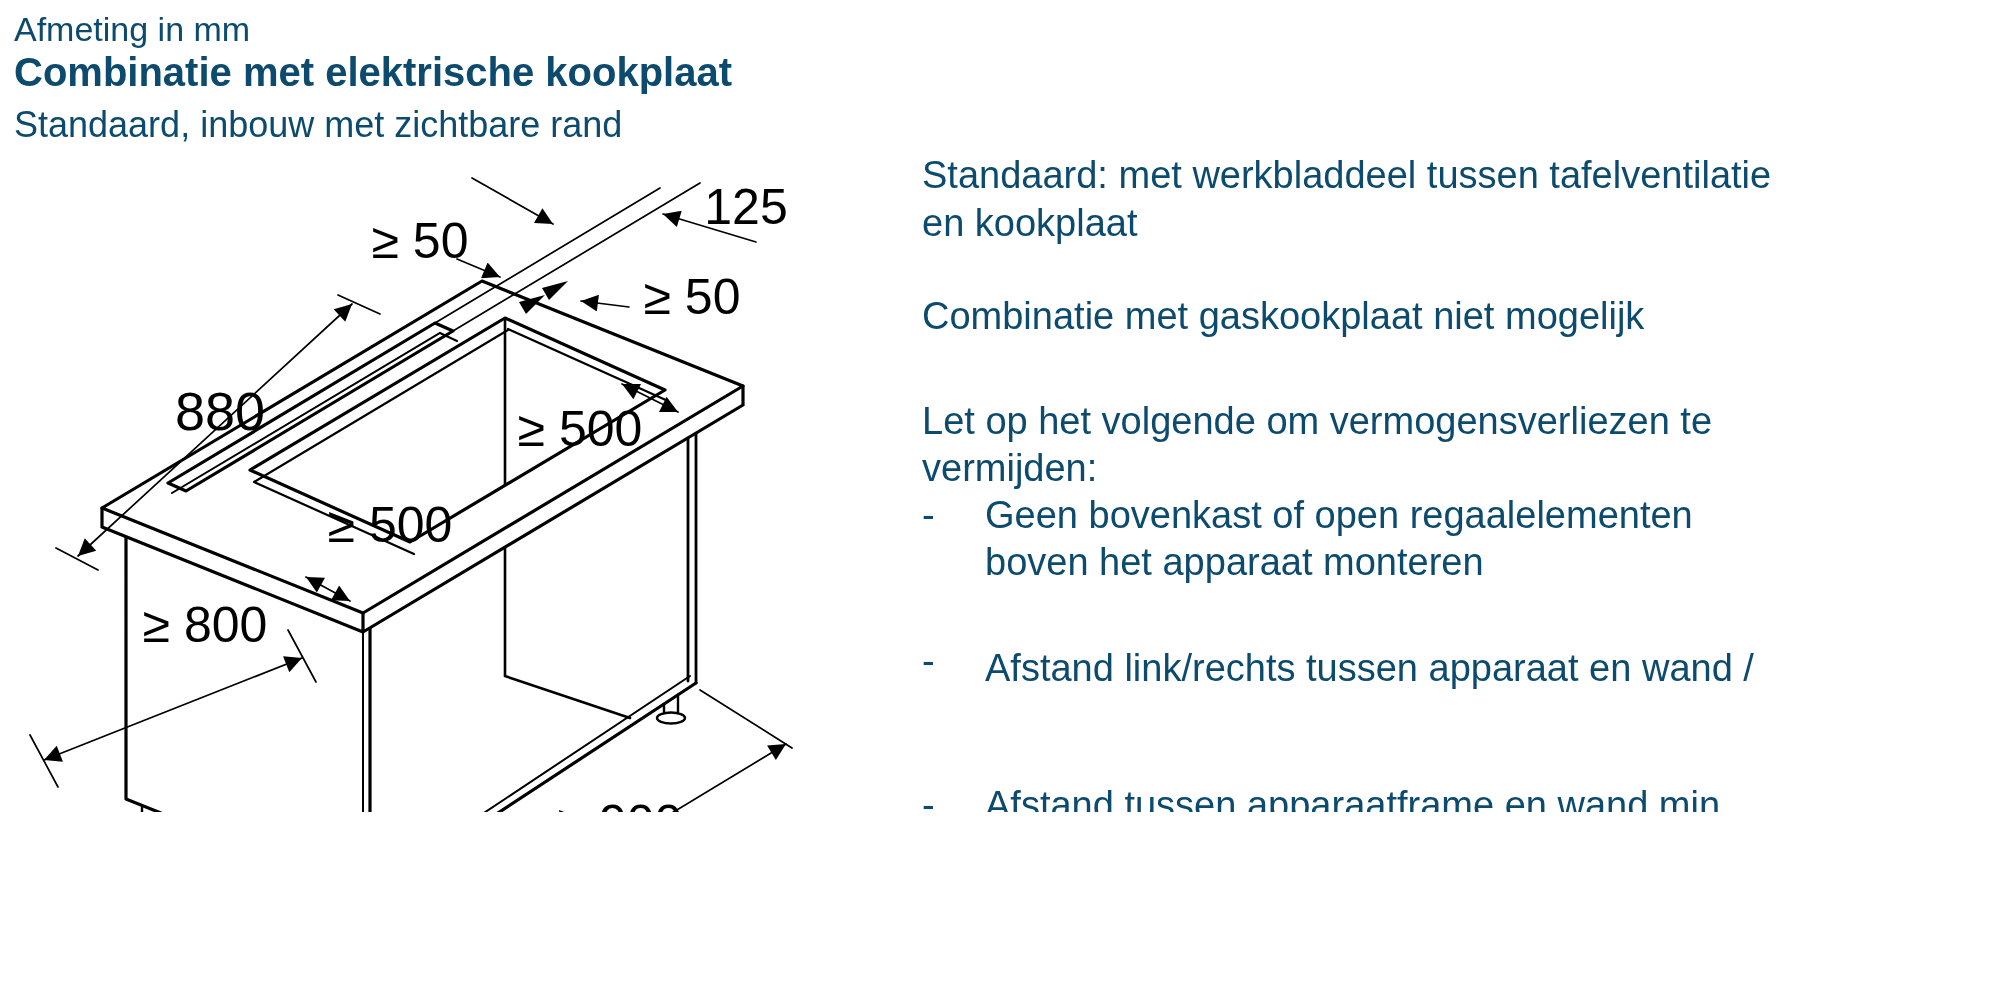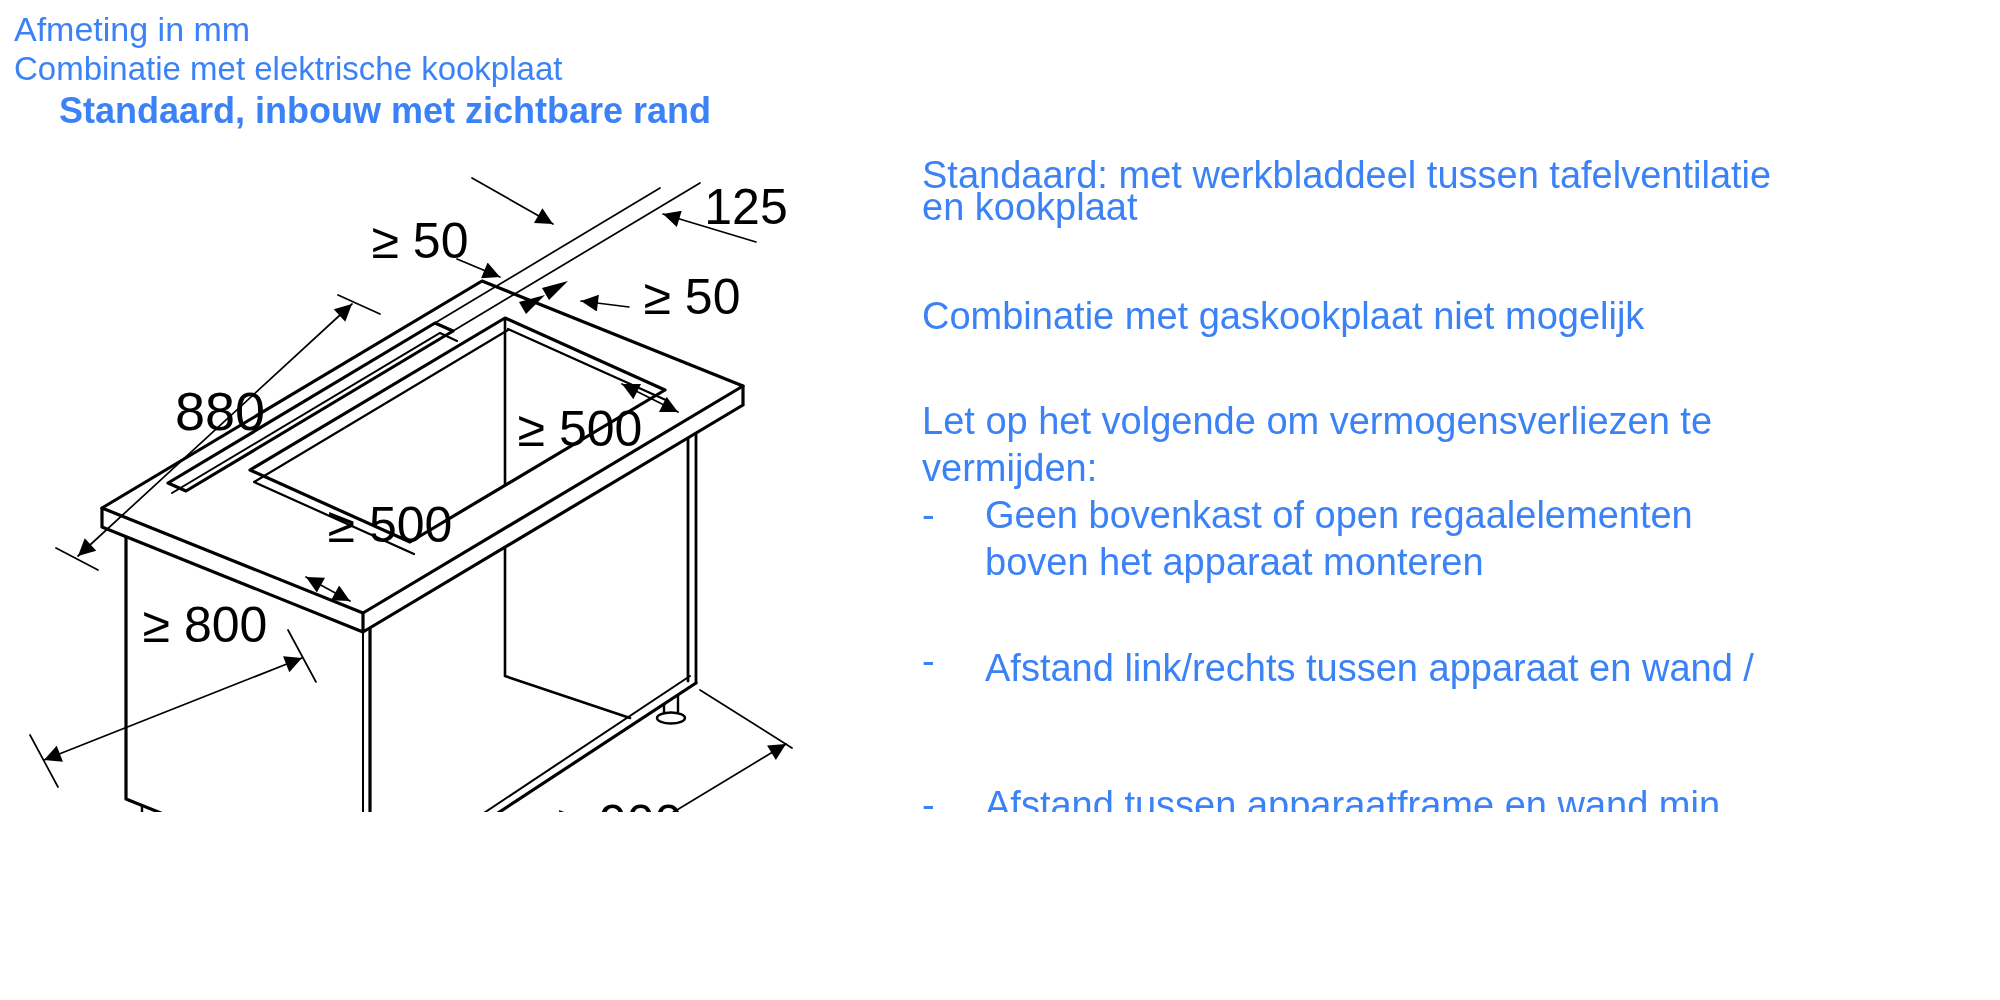--- a/index.html
+++ b/index.html
@@ -1,22 +1,22 @@
 <!DOCTYPE html>
 <html><head>
 <meta charset="utf-8">
 <style>
   html,body{margin:0;padding:0;background:#fff;}
   .page{position:relative;width:2000px;height:812px;background:#ffffff;overflow:hidden;
-        font-family:"Liberation Sans",sans-serif;color:#3b82f6;}
+        font-family:"Liberation Sans",sans-serif;color:#0c4a6e;}
   
   .hdr{position:absolute;left:14px;white-space:nowrap;}
   .hdr.l1{top:10px;font-size:34px;font-weight:400;}
-  .hdr.l2{top:50px;font-size:33px;font-weight:400;}
-  .hdr.l3{top:90px;font-size:36px;font-weight:700;margin-left:45px;}
+  .hdr.l2{top:50px;font-size:40px;font-weight:700;}
+  .hdr.l3{top:104px;font-size:36px;font-weight:400;}
   
   .note{position:absolute;left:922px;font-size:38px;line-height:47px;white-space:nowrap;}
   .note.ind{left:985px;}
   .dash{position:absolute;left:922px;font-size:38px;line-height:47px;}
   
   svg{position:absolute;left:0;top:0;}
   .e3{fill:none;stroke:#000;stroke-width:3.2;stroke-linejoin:round;stroke-linecap:round;}
   .e28{fill:none;stroke:#000;stroke-width:2.8;stroke-linecap:round;}
   .e26{fill:none;stroke:#000;stroke-width:2.6;stroke-linecap:round;}
   .e24{fill:none;stroke:#000;stroke-width:2.4;stroke-linecap:round;}
@@ -122,21 +122,21 @@
 
       <g>
         <path class="d" d="M378,900 L486,966 M700,690 L792,748"></path>
         <path class="d" d="M452,946 L786,744" marker-start="url(#ar)" marker-end="url(#ar)"></path>
         <text class="dimtxt" x="620" y="840">≥ 900</text>
       </g>
     </g>
   </svg>
 
   <div class="note" style="top:152px">Standaard: met werkbladdeel tussen tafelventilatie</div>
-  <div class="note" style="top:184px">en kookplaat</div>
+  <div class="note" style="top:200px">en kookplaat</div>
 
   <div class="note" style="top:293px">Combinatie met gaskookplaat niet mogelijk</div>
 
   <div class="note" style="top:445px">vermijden:</div>
   <div class="note" style="top:398px">Let op het volgende om vermogensverliezen te</div>
 
   <div class="dash" style="top:492px">-</div>
   <div class="note ind" style="top:492px">Geen bovenkast of open regaalelementen</div>
   <div class="note ind" style="top:539px">boven het apparaat monteren</div>
 

